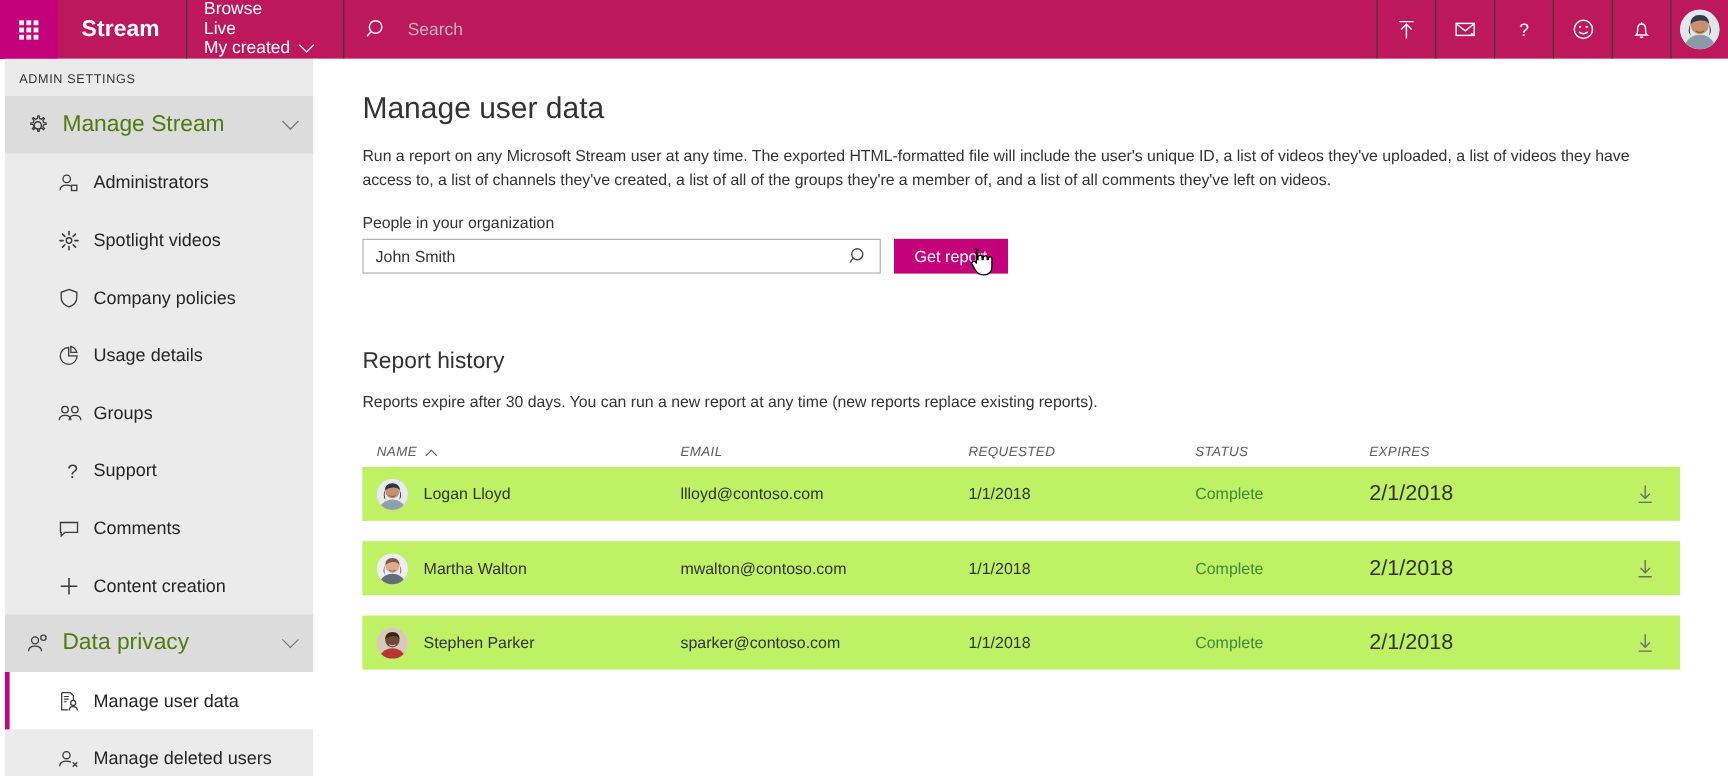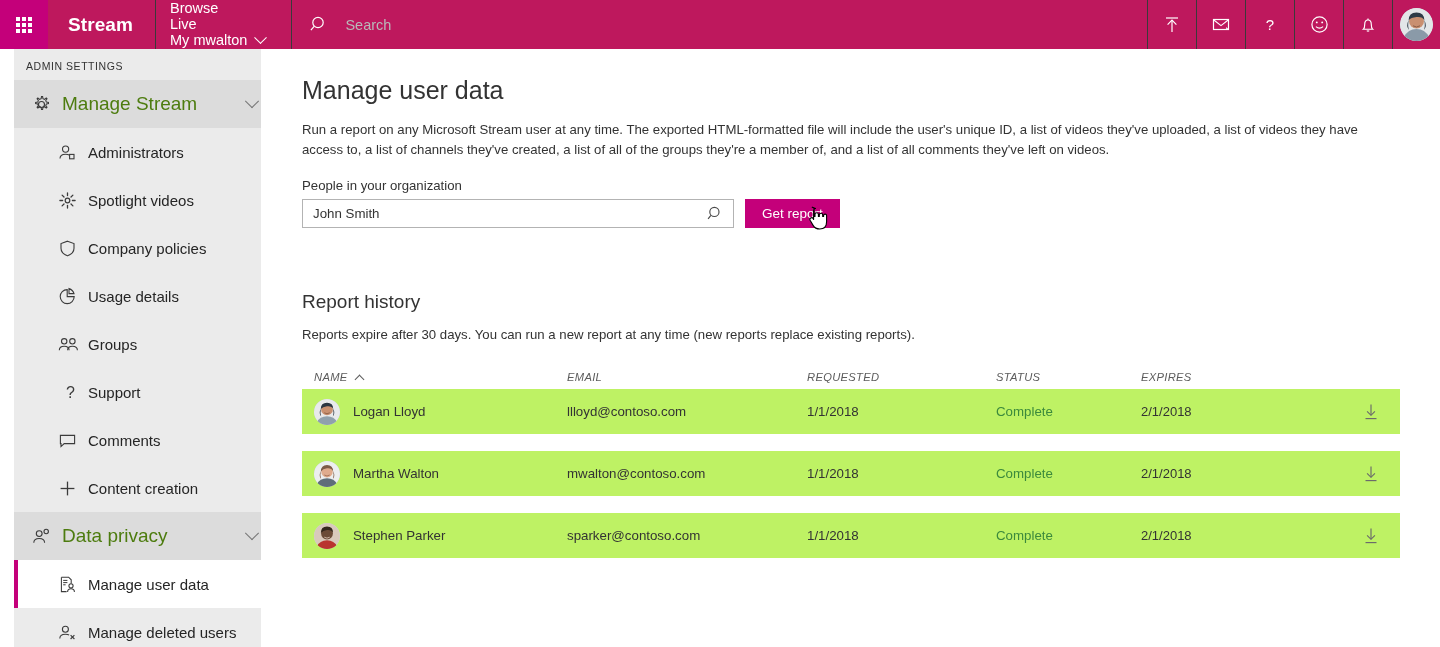--- a/index.html
+++ b/index.html
@@ -76,21 +76,21 @@
     cursor: pointer;
   }
   .avatar-sm {
     width: 33px; height: 33px; border-radius: 50%;
     overflow: hidden; background: #cfd6dc;
     position: relative;
   }
 
   
   #sidebar {
-    position: absolute; top: 49px; left: 14px;
+    position: absolute; top: 49px; left: 4px;
     width: 261px; height: 598px;
     background: #ebebeb;
     overflow: hidden;
   }
   #adminlabel {
     font-size: 10.5px; color: #333; letter-spacing: .55px;
     padding: 11px 0 8px 12px; font-weight: normal;
   }
   .grp {
     height: 48px; display: flex; align-items: center;
@@ -191,21 +191,21 @@
   .c-name { width: 265px; display: flex; align-items: center; padding-left: 12px; }
   .c-name .av {
     width: 26px; height: 26px; border-radius: 50%;
     overflow: hidden; margin-right: 13px; flex: none;
     background: #cfd6dc; position: relative;
   }
   .c-name .nm { font-size: 13.3px; color: #333; }
   .c-email { width: 240px; font-size: 13.3px; color: #333; }
   .c-req { width: 189px; font-size: 13.3px; color: #333; }
   .c-status { width: 145px; font-size: 13.3px; color: #3C8A3C; }
-  .c-exp { flex: 1; font-size: 13px; color: #333; }
+  .c-exp { flex: 1; font-size: 18px; color: #333; }
   .c-dl { width: 58px; display: flex; align-items: center; justify-content: center; cursor: pointer; }
   
   .th.h-name { width: 265px; padding-left: 12px; }
   .th.h-email { width: 240px; }
   .th.h-req { width: 189px; }
   .th.h-status { width: 145px; }
   .th.h-exp { flex: 1; }
 </style>
 </head>
 <body>
@@ -229,21 +229,21 @@
   <div id="brand">Stream</div>
 
   <div id="navlinks">
     <div class="navlink">
       <span>Browse</span>
     </div>
     <div class="navlink">
       <span>Live</span>
     </div>
     <div class="navlink">
-      <span>My mwalton</span>
+      <span>My created</span>
       <span class="caret"></span>
     </div>
     <div class="navlink">
       <span>Create</span>
       <span class="caret"></span>
     </div>
   </div>
 
   <div id="navsearch">
     <span class="sicon">

